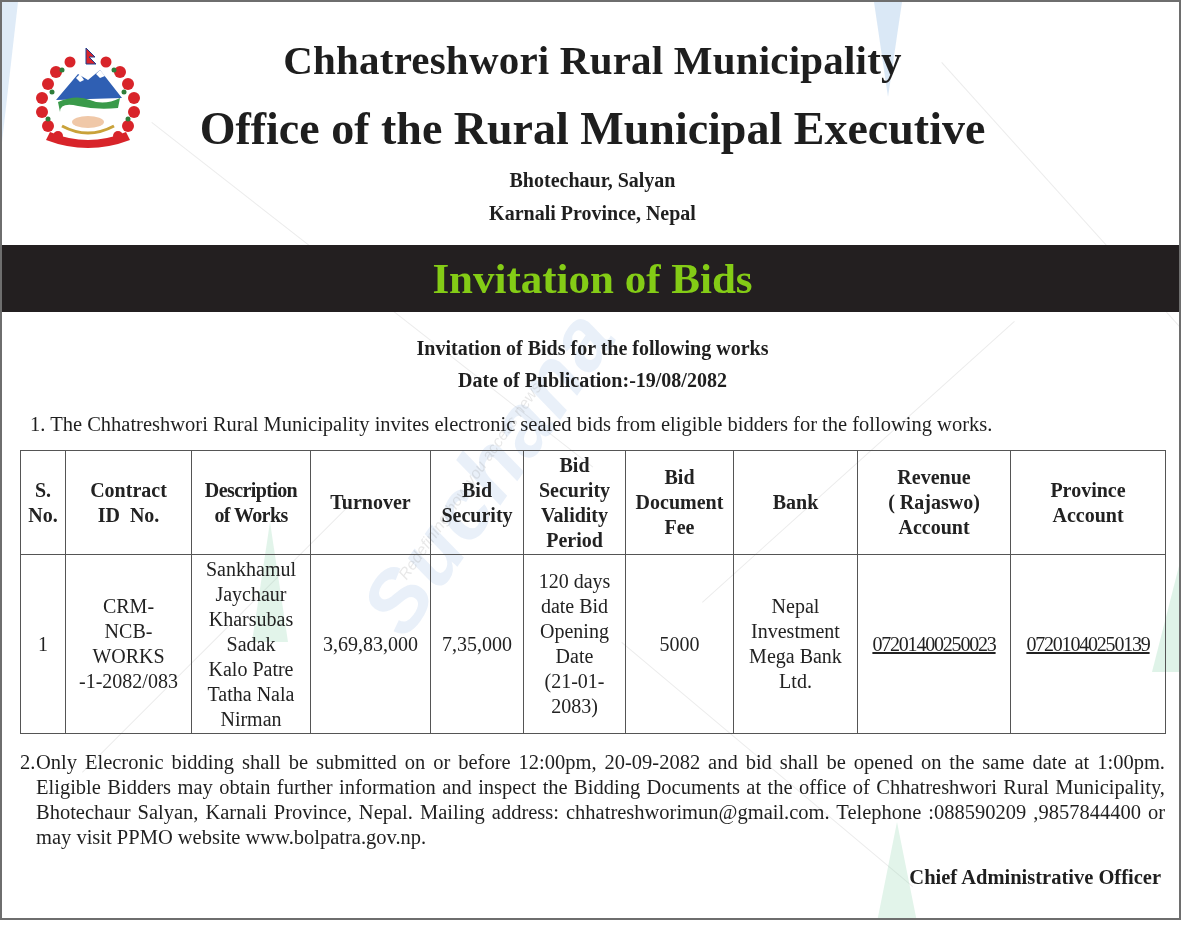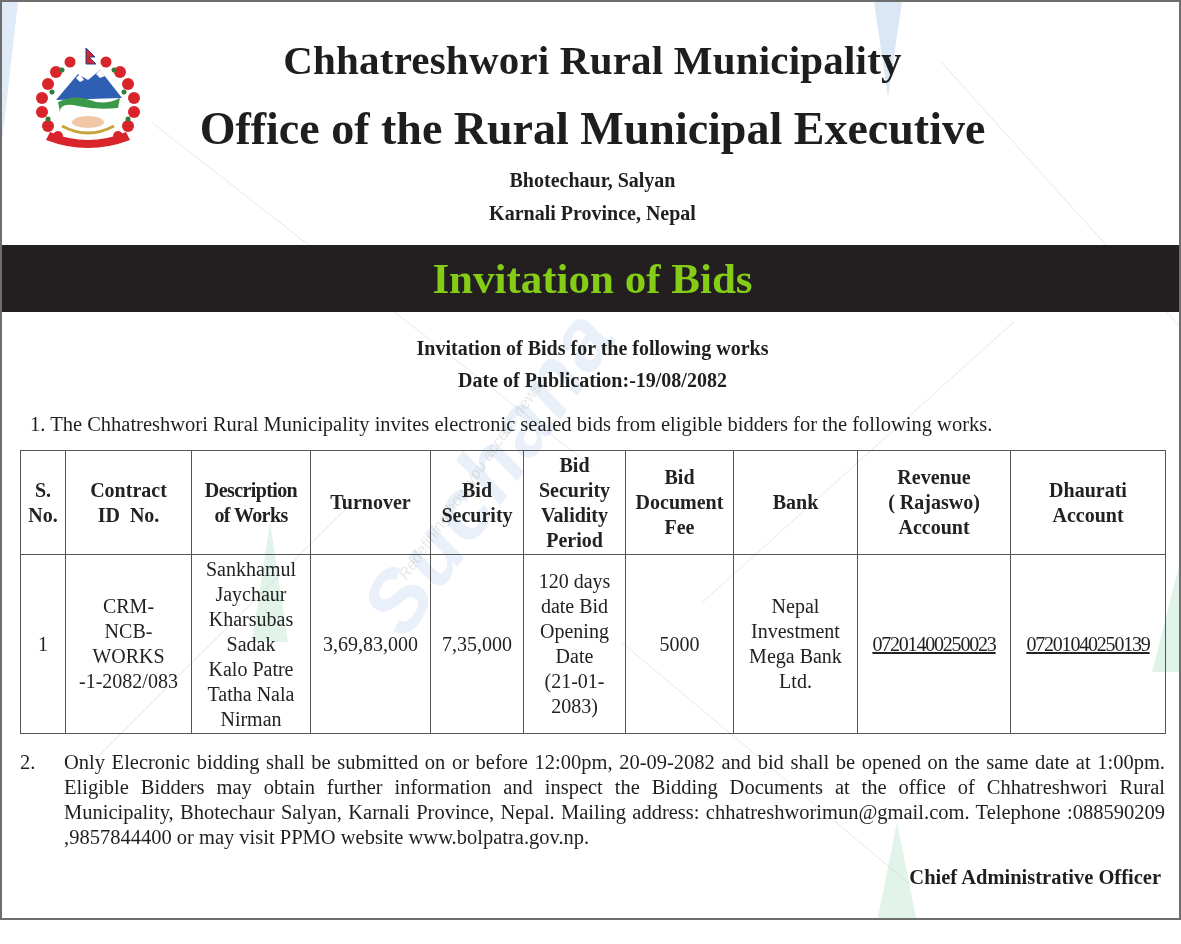--- a/index.html
+++ b/index.html
@@ -30,21 +30,21 @@
     
     table.bids { position: absolute; left: 18px; top: 448px; width: 1145px; border-collapse: collapse; table-layout: fixed; }
     table.bids th, table.bids td { border: 1.5px solid #555; text-align: center; vertical-align: middle; padding: 0 3px; }
     table.bids th { height: 103px; font-weight: bold; font-size: 20px; line-height: 25px; color: #222; }
     table.bids td { height: 178px; font-size: 20px; line-height: 25px; color: #222; }
     .narrow-num { letter-spacing: -1.2px; text-decoration: underline; }
 
     
     .para2 { position: absolute; left: 18px; top: 748px; width: 1145px; font-size: 20.5px; line-height: 25px; }
     .para2 .num { position: absolute; left: 0; top: 0; }
-    .para2 .body { margin-left: 44px; text-align: justify; text-align-last: left; }
+    .para2 .body { margin-left: 16px; text-align: justify; text-align-last: left; }
 
     .signature { position: absolute; right: 18px; top: 864px; font-weight: bold; font-size: 20.5px; }
     .source { position: absolute; right: 28px; top: 921px; font-family: "Liberation Sans", sans-serif; font-style: italic; font-size: 15px; color: #222; margin-top: 28px; }
   </style>
 </head>
 <body>
 
 <div class="frame">
 
   <div class="wm-line" style="left:150px;top:120px;width:560px;transform:rotate(38deg);"></div>
@@ -133,21 +133,21 @@
       <tr>
         <th><span>S.</span><br><span>No.</span></th>
         <th><span>Contract</span><br><span style="white-space:pre">ID  No.</span></th>
         <th style="letter-spacing:-0.6px"><span>Description</span><br><span>of Works</span></th>
         <th><span>Turnover</span></th>
         <th><span>Bid</span><br><span>Security</span></th>
         <th><span>Bid</span><br><span>Security</span><br><span>Validity</span><br><span>Period</span></th>
         <th><span>Bid</span><br><span>Document</span><br><span>Fee</span></th>
         <th><span>Bank</span></th>
         <th><span>Revenue</span><br><span>( Rajaswo)</span><br><span>Account</span></th>
-        <th><span>Dhaurati</span><br><span>Account</span></th>
+        <th><span>Province</span><br><span>Account</span></th>
       </tr>
     </thead>
     <tbody>
       <tr>
         <td>1</td>
         <td>
           <span>CRM-</span><br><span>NCB-</span><br><span>WORKS</span><br><span>-1-2082/083</span>
         </td>
         <td>
           <span>Sankhamul</span><br><span>Jaychaur</span><br><span>Kharsubas</span><br><span>Sadak</span><br><span>Kalo Patre</span><br><span>Tatha Nala</span><br><span>Nirman</span>

